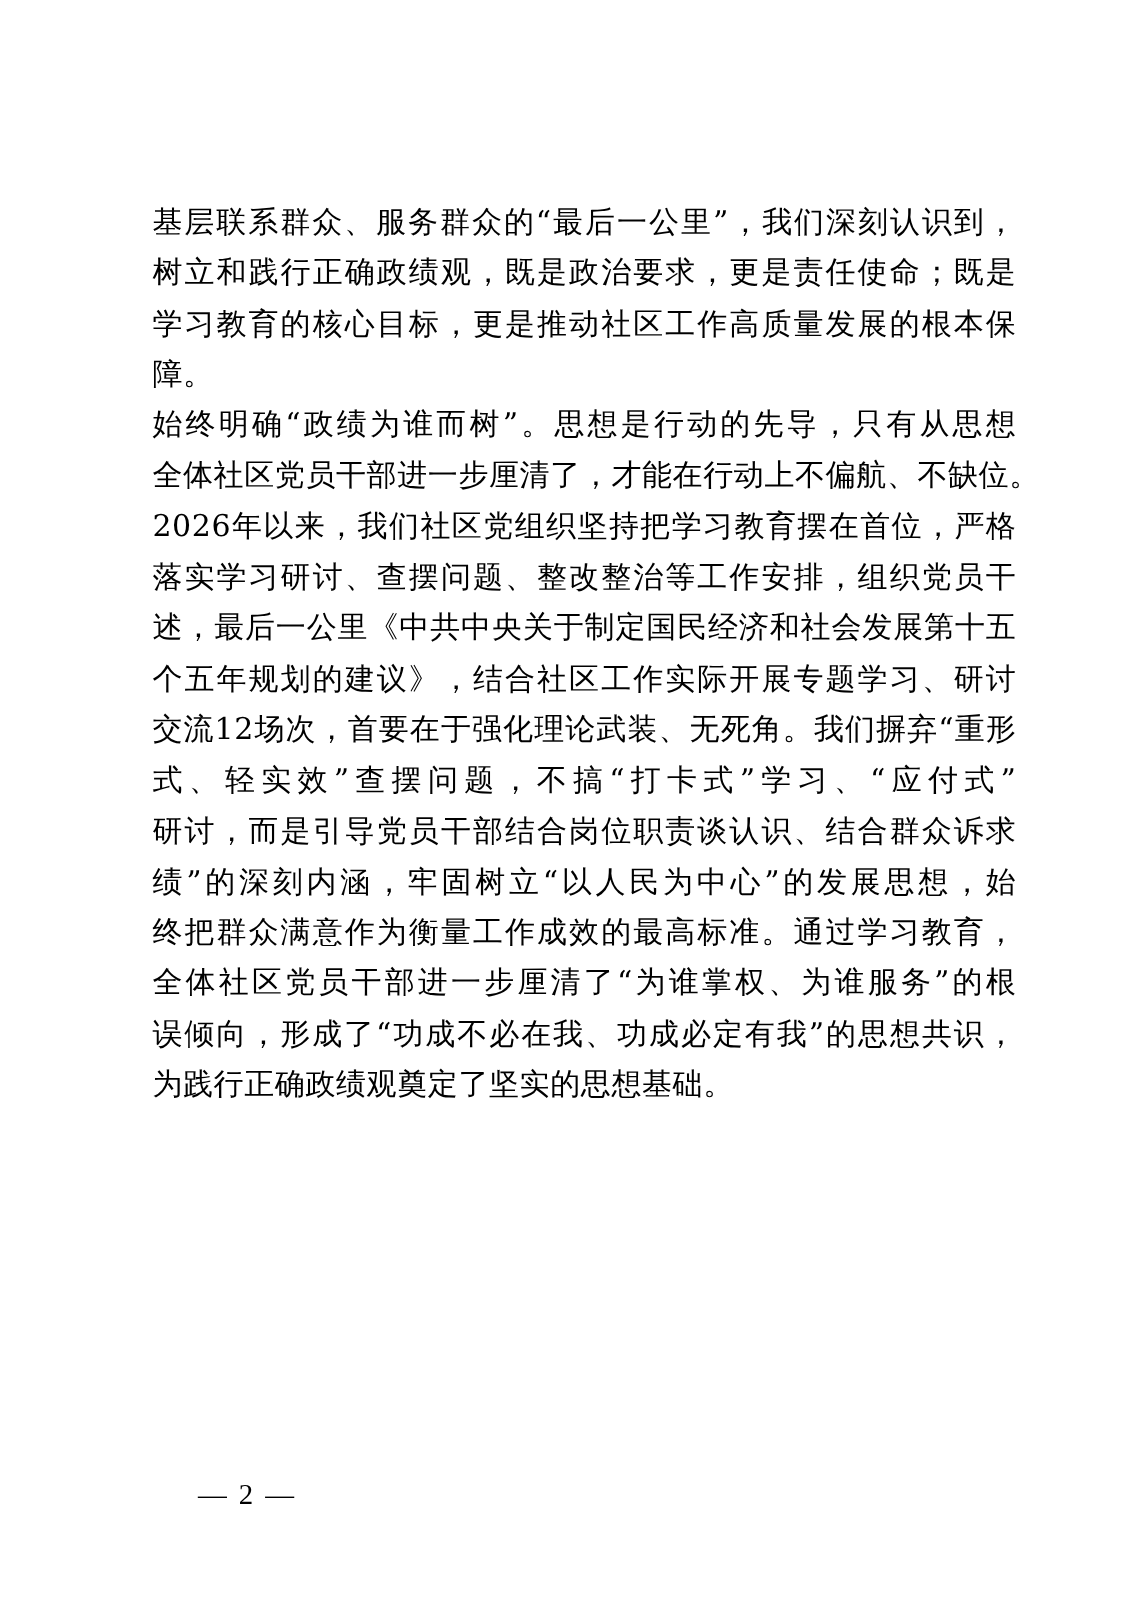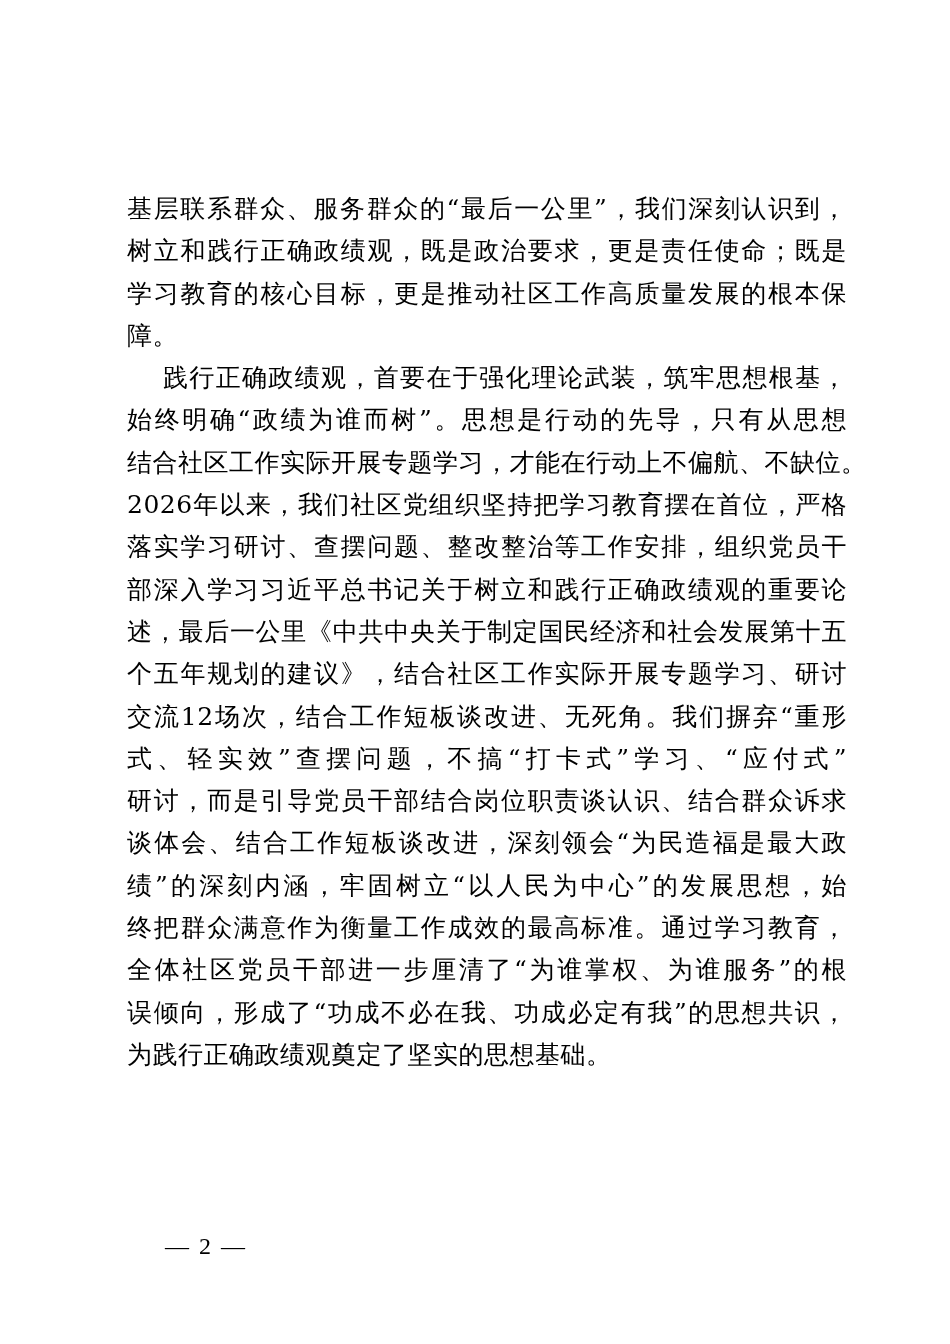--- a/index.html
+++ b/index.html
@@ -1,50 +1,47 @@
 <!DOCTYPE html>
 <html><head>
 <meta charset="utf-8">
 <style>
   html, body { margin:0; padding:0; background:#ffffff; }
   body { width:950px; height:1344px; position:relative; overflow:hidden;
          font-family: "DejaVu Serif", "Liberation Serif", serif; color:#000; }
   .page { position:absolute; left:0; top:0; width:950px; height:1344px; background:#fff; }
-  .body-text { position:absolute; left:127px; top:164px; width:720px;margin-top:24px; }
+  .body-text { position:absolute; left:127px; top:164px; width:720px; }
   .line { height:42.3px; line-height:42.3px; font-size:25px; white-space:nowrap;
           text-align:justify; text-align-last:justify; letter-spacing:0.5px; }
   .line.last { text-align-last:left; }
   .line.indent { padding-left:36px; }
   .footer { position:absolute; left:165px; top:1233px; font-size:24px;
             font-family:"Liberation Serif", serif; letter-spacing:2px; }
 </style>
 </head>
 <body>
 
 <div class="page">
   <div class="body-text">
     <div class="paragraph">
       <div class="line">基层联系群众、服务群众的“最后一公里”，我们深刻认识到，</div>
       <div class="line">树立和践行正确政绩观，既是政治要求，更是责任使命；既是</div>
       <div class="line">学习教育的核心目标，更是推动社区工作高质量发展的根本保</div>
       <div class="line last">障。</div>
     </div>
     <div class="paragraph">
-      <div class="line indent">践行正确政绩观，首要在于强化理论武装，筑牢思想根基，</div>
       <div class="line">始终明确“政绩为谁而树”。思想是行动的先导，只有从思想</div>
-      <div class="line">结合社区工作实际开展专题学习，才能在行动上不偏航、不缺位。</div>
+      <div class="line">全体社区党员干部进一步厘清了，才能在行动上不偏航、不缺位。</div>
       <div class="line">2026年以来，我们社区党组织坚持把学习教育摆在首位，严格</div>
       <div class="line">落实学习研讨、查摆问题、整改整治等工作安排，组织党员干</div>
-      <div class="line">部深入学习习近平总书记关于树立和践行正确政绩观的重要论</div>
       <div class="line">述，最后一公里《中共中央关于制定国民经济和社会发展第十五</div>
       <div class="line">个五年规划的建议》，结合社区工作实际开展专题学习、研讨</div>
-      <div class="line">交流12场次，结合工作短板谈改进、无死角。我们摒弃“重形</div>
+      <div class="line">交流12场次，首要在于强化理论武装、无死角。我们摒弃“重形</div>
       <div class="line">式、轻实效”查摆问题，不搞“打卡式”学习、“应付式”</div>
       <div class="line">研讨，而是引导党员干部结合岗位职责谈认识、结合群众诉求</div>
-      <div class="line">谈体会、结合工作短板谈改进，深刻领会“为民造福是最大政</div>
       <div class="line">绩”的深刻内涵，牢固树立“以人民为中心”的发展思想，始</div>
       <div class="line">终把群众满意作为衡量工作成效的最高标准。通过学习教育，</div>
       <div class="line">全体社区党员干部进一步厘清了“为谁掌权、为谁服务”的根</div>
       <div class="line">误倾向，形成了“功成不必在我、功成必定有我”的思想共识，</div>
       <div class="line last">为践行正确政绩观奠定了坚实的思想基础。</div>
     </div>
   </div>
   <div class="footer">— 2 —</div>
 </div>
 

